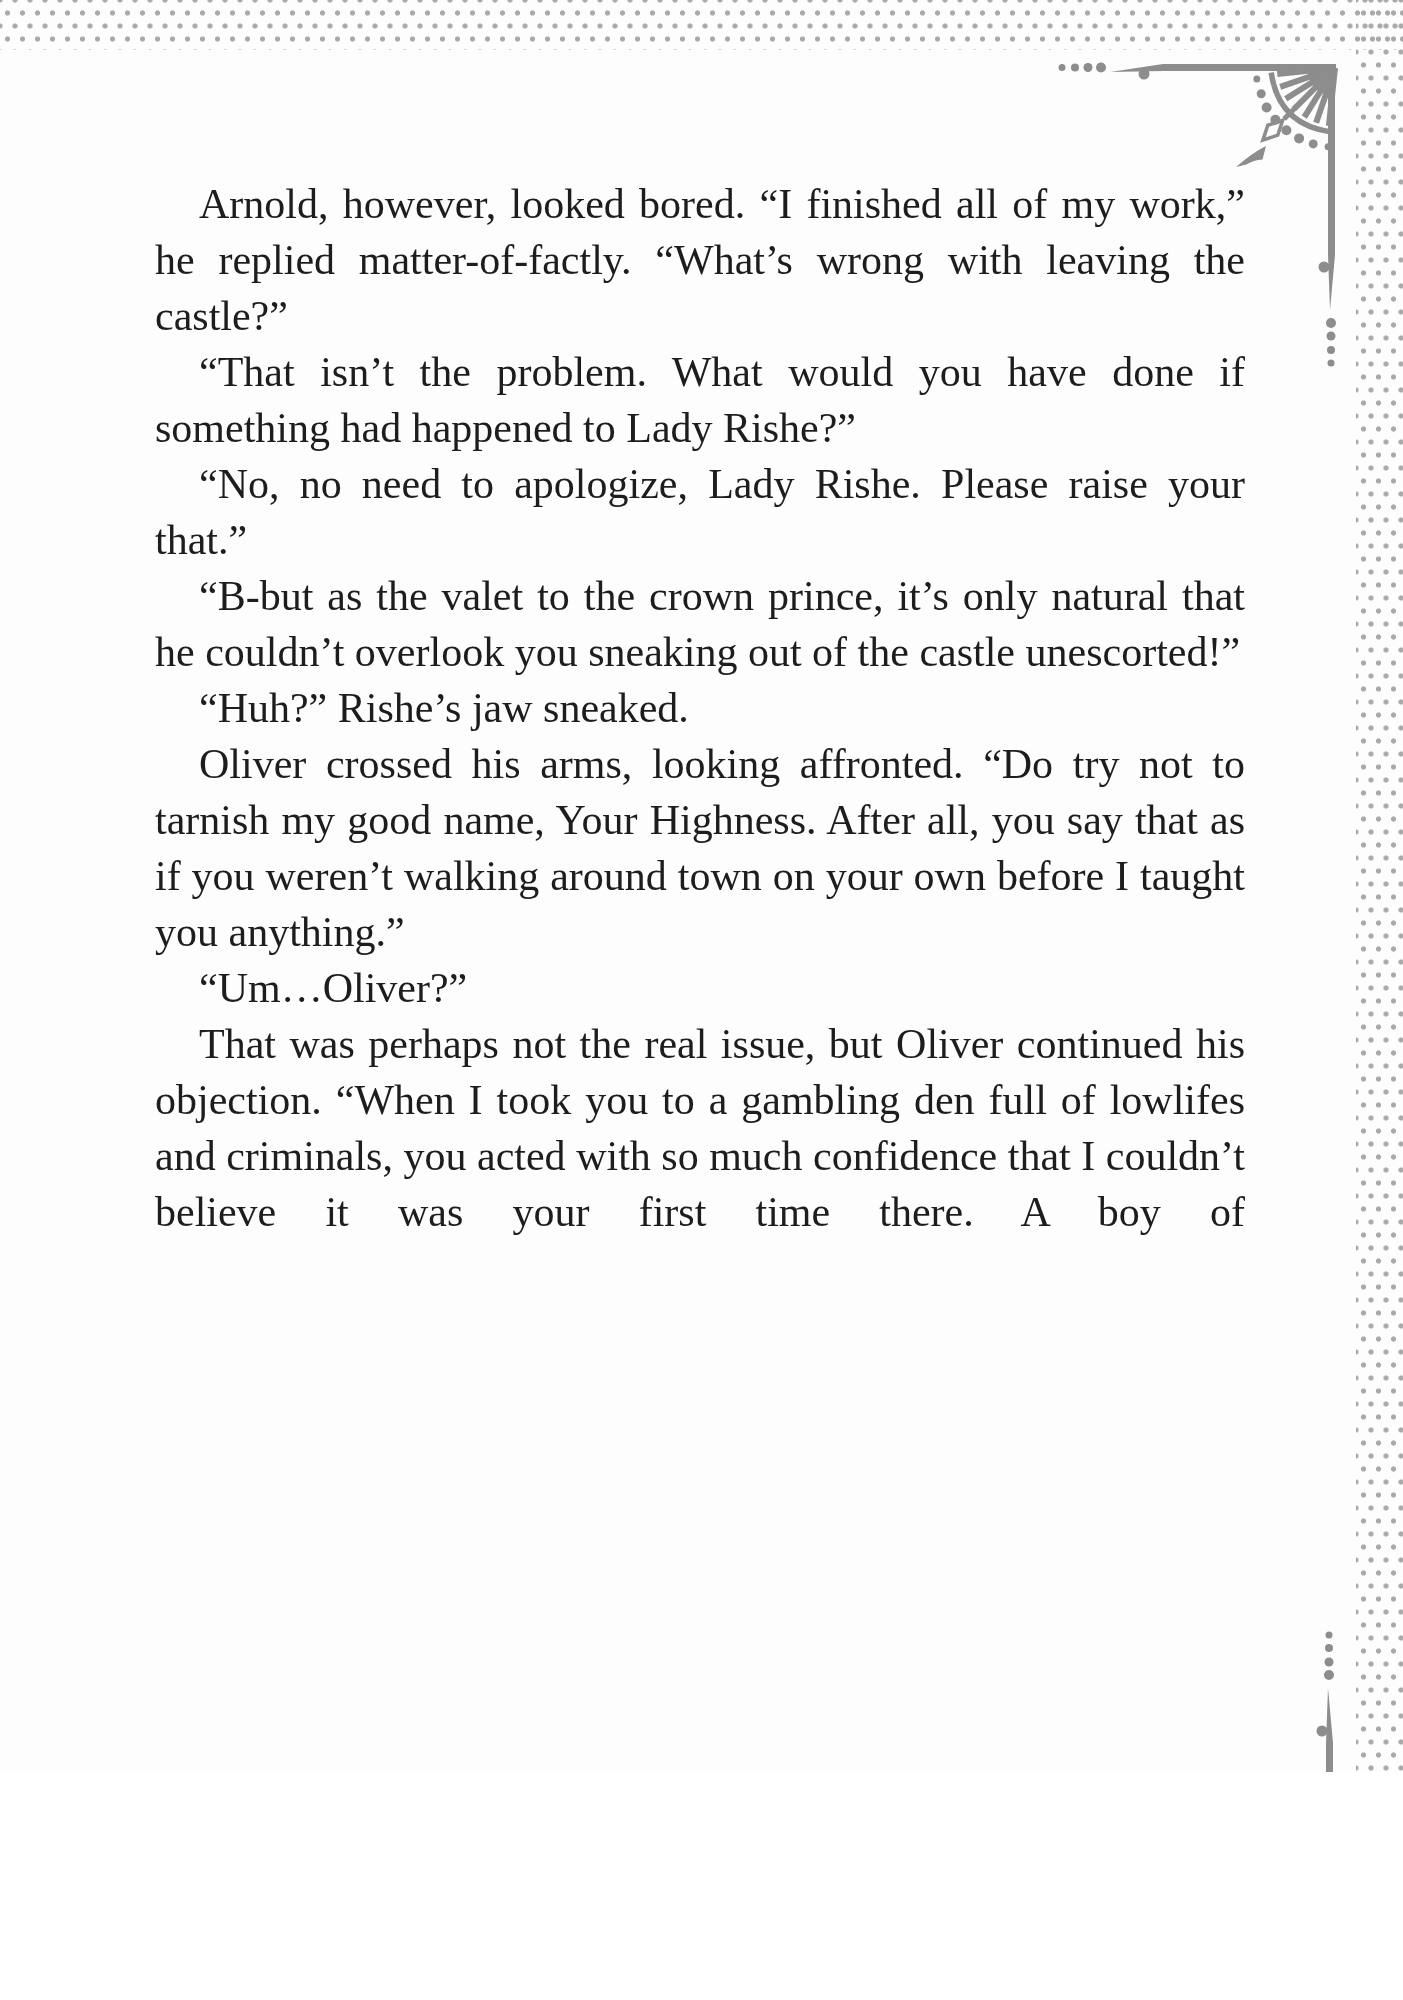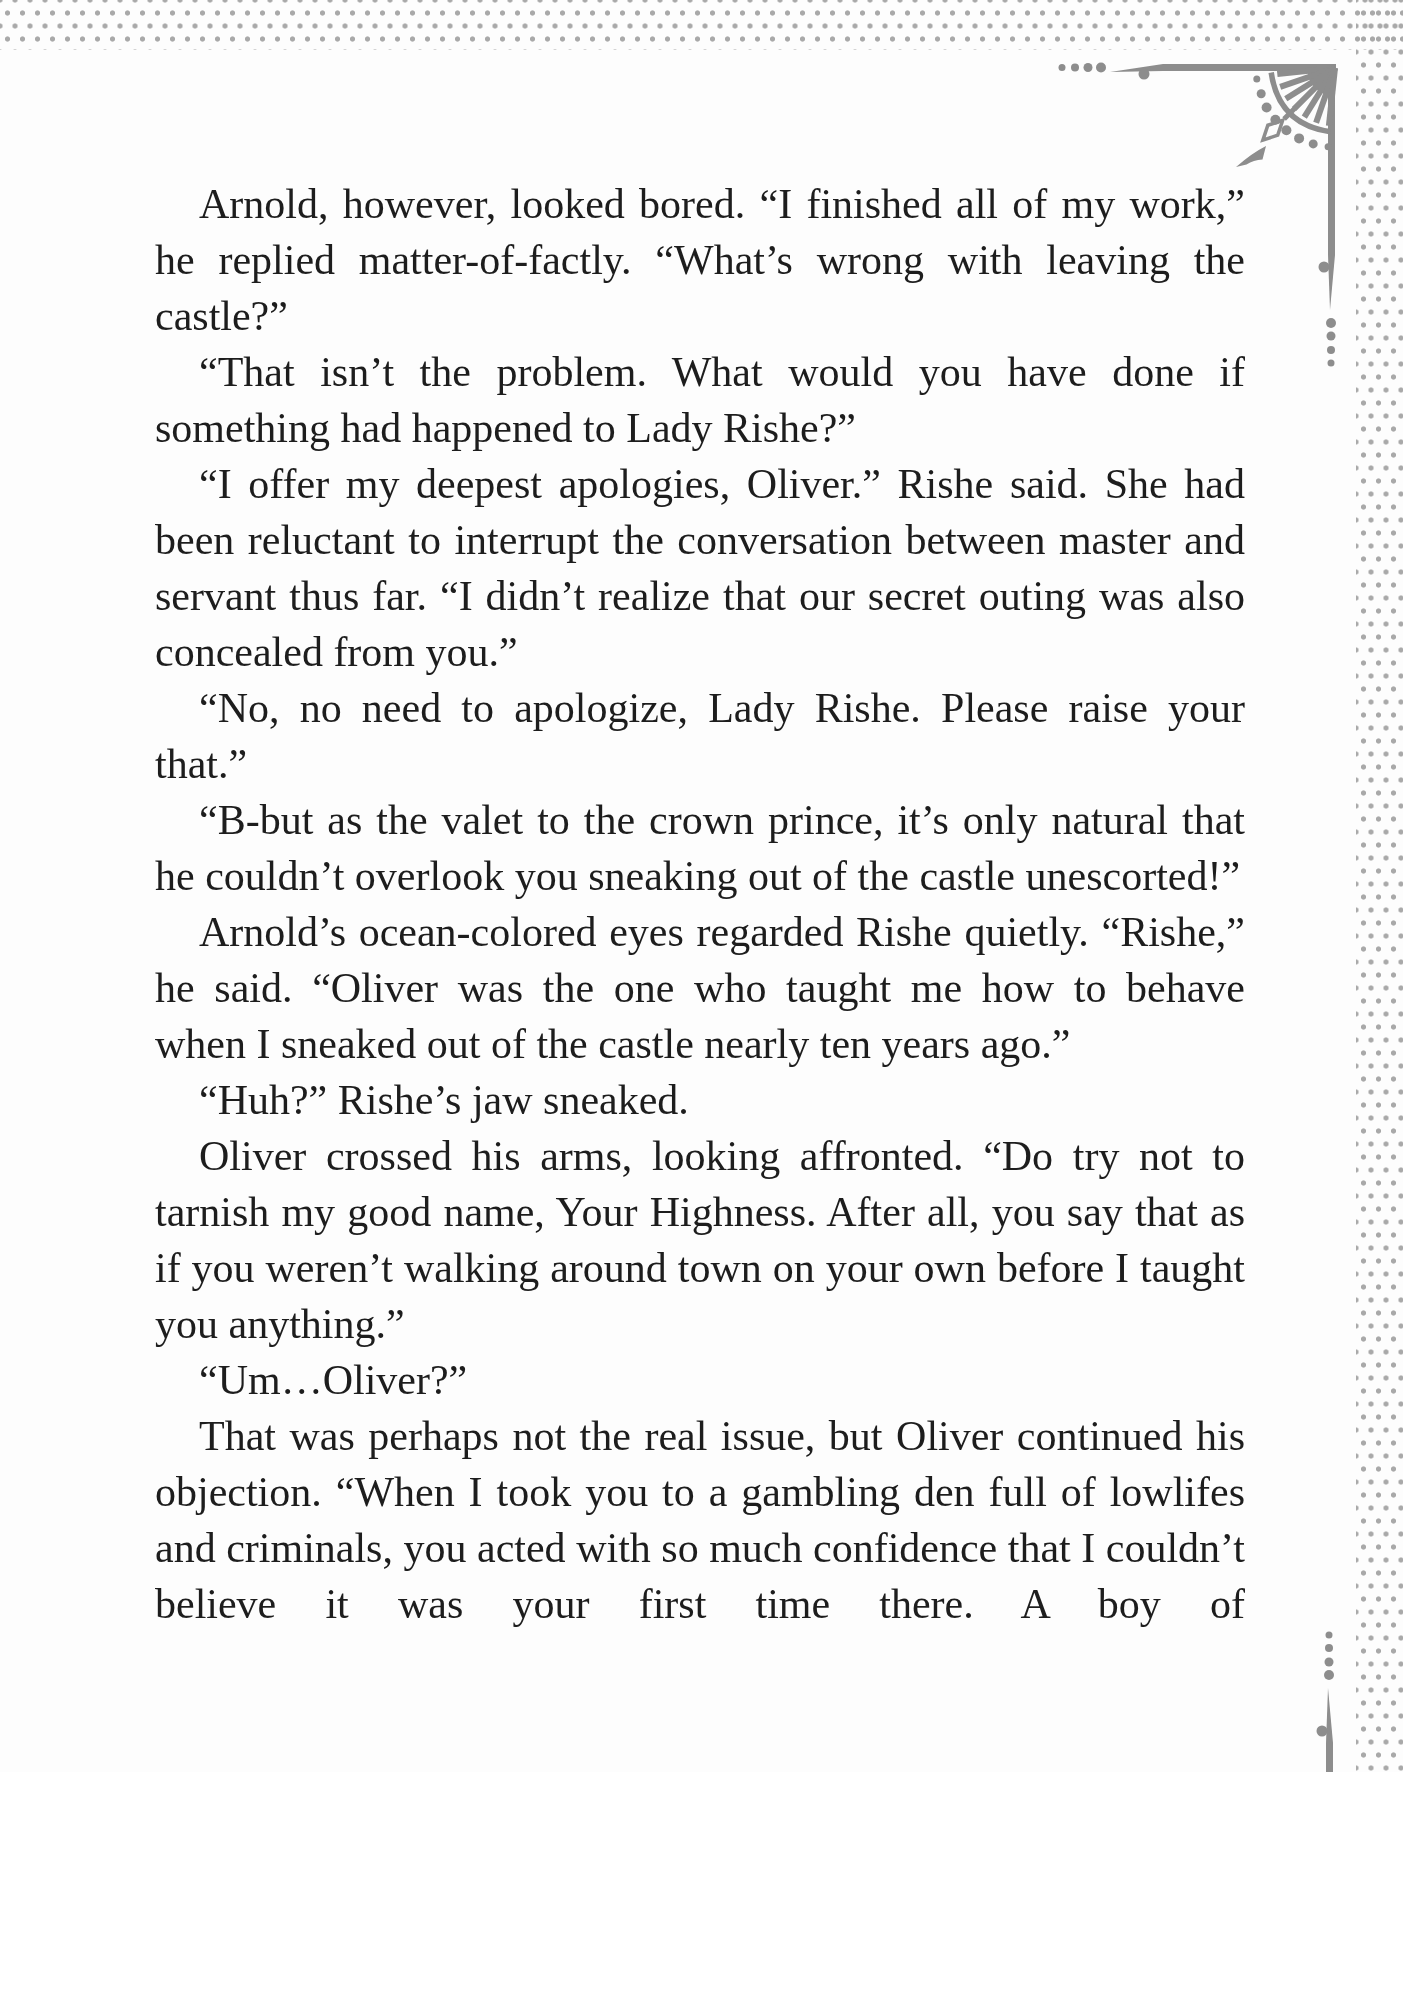--- a/index.html
+++ b/index.html
@@ -130,24 +130,22 @@
   <svg class="ornament ornament-top" viewBox="0 0 310 310">
     <use href="#flourish"></use>
   </svg>
   <svg class="ornament ornament-bottom" viewBox="0 0 310 310">
     <use href="#flourish"></use>
   </svg>
 
   <div class="text-block">
       <p>Arnold, however, looked bored. “I finished all of my work,” he replied matter-of-factly. “What’s wrong with leaving the castle?”</p>
       <p>“That isn’t the problem. What would you have done if something had happened to Lady Rishe?”</p>
-      <p>“I offer my deepest apologies, Oliver.” Rishe said. She had been reluctant to interrupt the conversation between master and servant thus far. “I didn’t realize that our secret outing was also concealed from you.”</p>
       <p>“No, no need to apologize, Lady Rishe. Please raise your that.”</p>
       <p>“B-but as the valet to the crown prince, it’s only natural that he couldn’t overlook you sneaking out of the castle unescorted!”</p>
-      <p>Arnold’s ocean-colored eyes regarded Rishe quietly. “Rishe,” he said. “Oliver was the one who taught me how to behave when I sneaked out of the castle nearly ten years ago.”</p>
       <p>“Huh?” Rishe’s jaw sneaked.</p>
       <p>Oliver crossed his arms, looking affronted. “Do try not to tarnish my good name, Your Highness. After all, you say that as if you weren’t walking around town on your own before I taught you anything.”</p>
       <p>“Um…Oliver?”</p>
       <p class="continued">That was perhaps not the real issue, but Oliver continued his objection. “When I took you to a gambling den full of lowlifes and criminals, you acted with so much confidence that I couldn’t believe it was your first time there. A boy of</p>
     </div>
 
   <div class="page-number">170</div>
 </div>
 
 </body></html>

